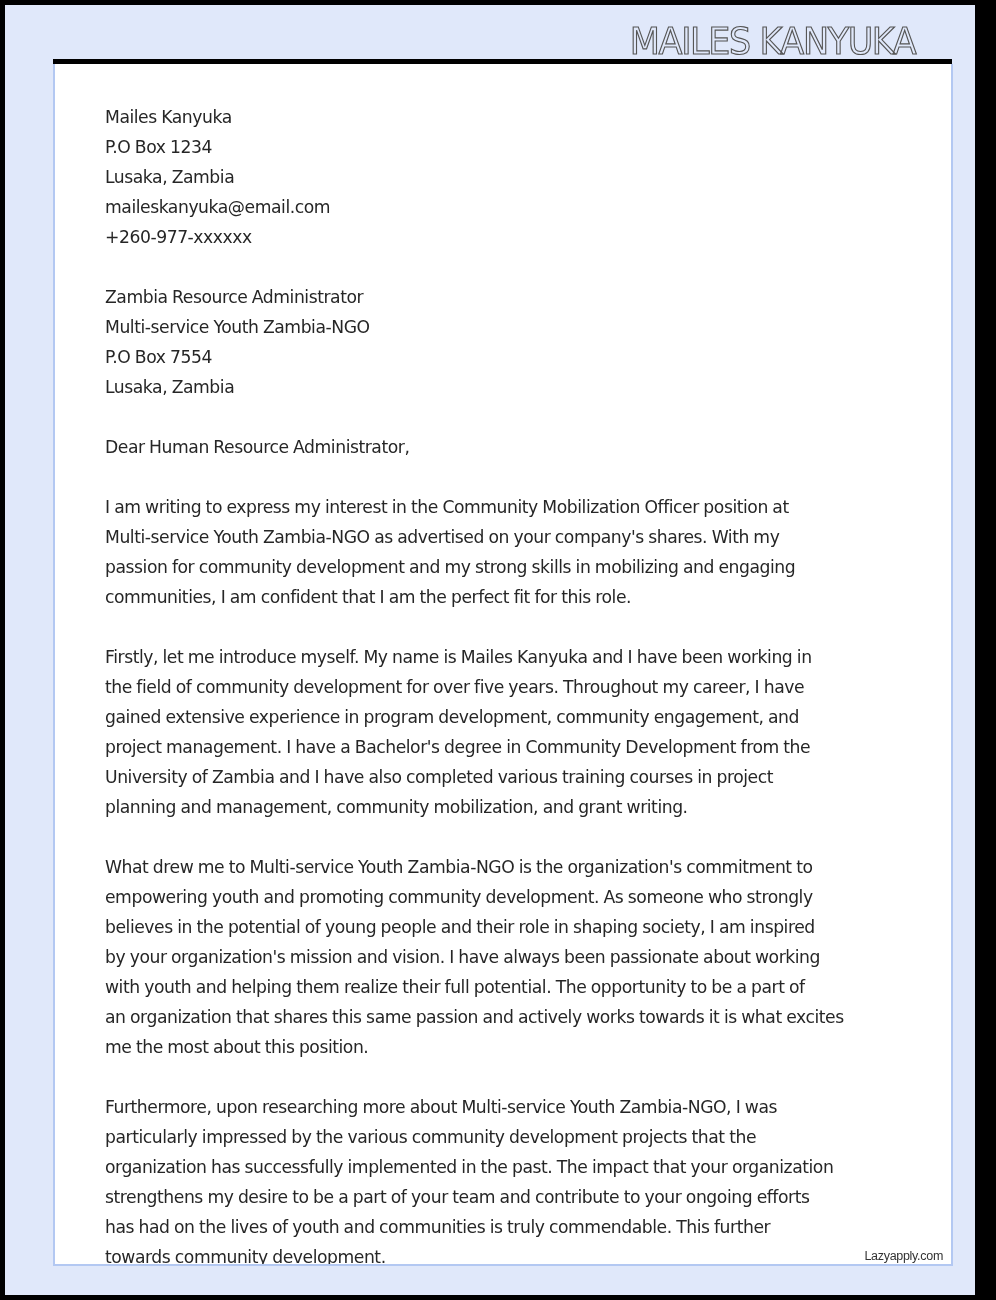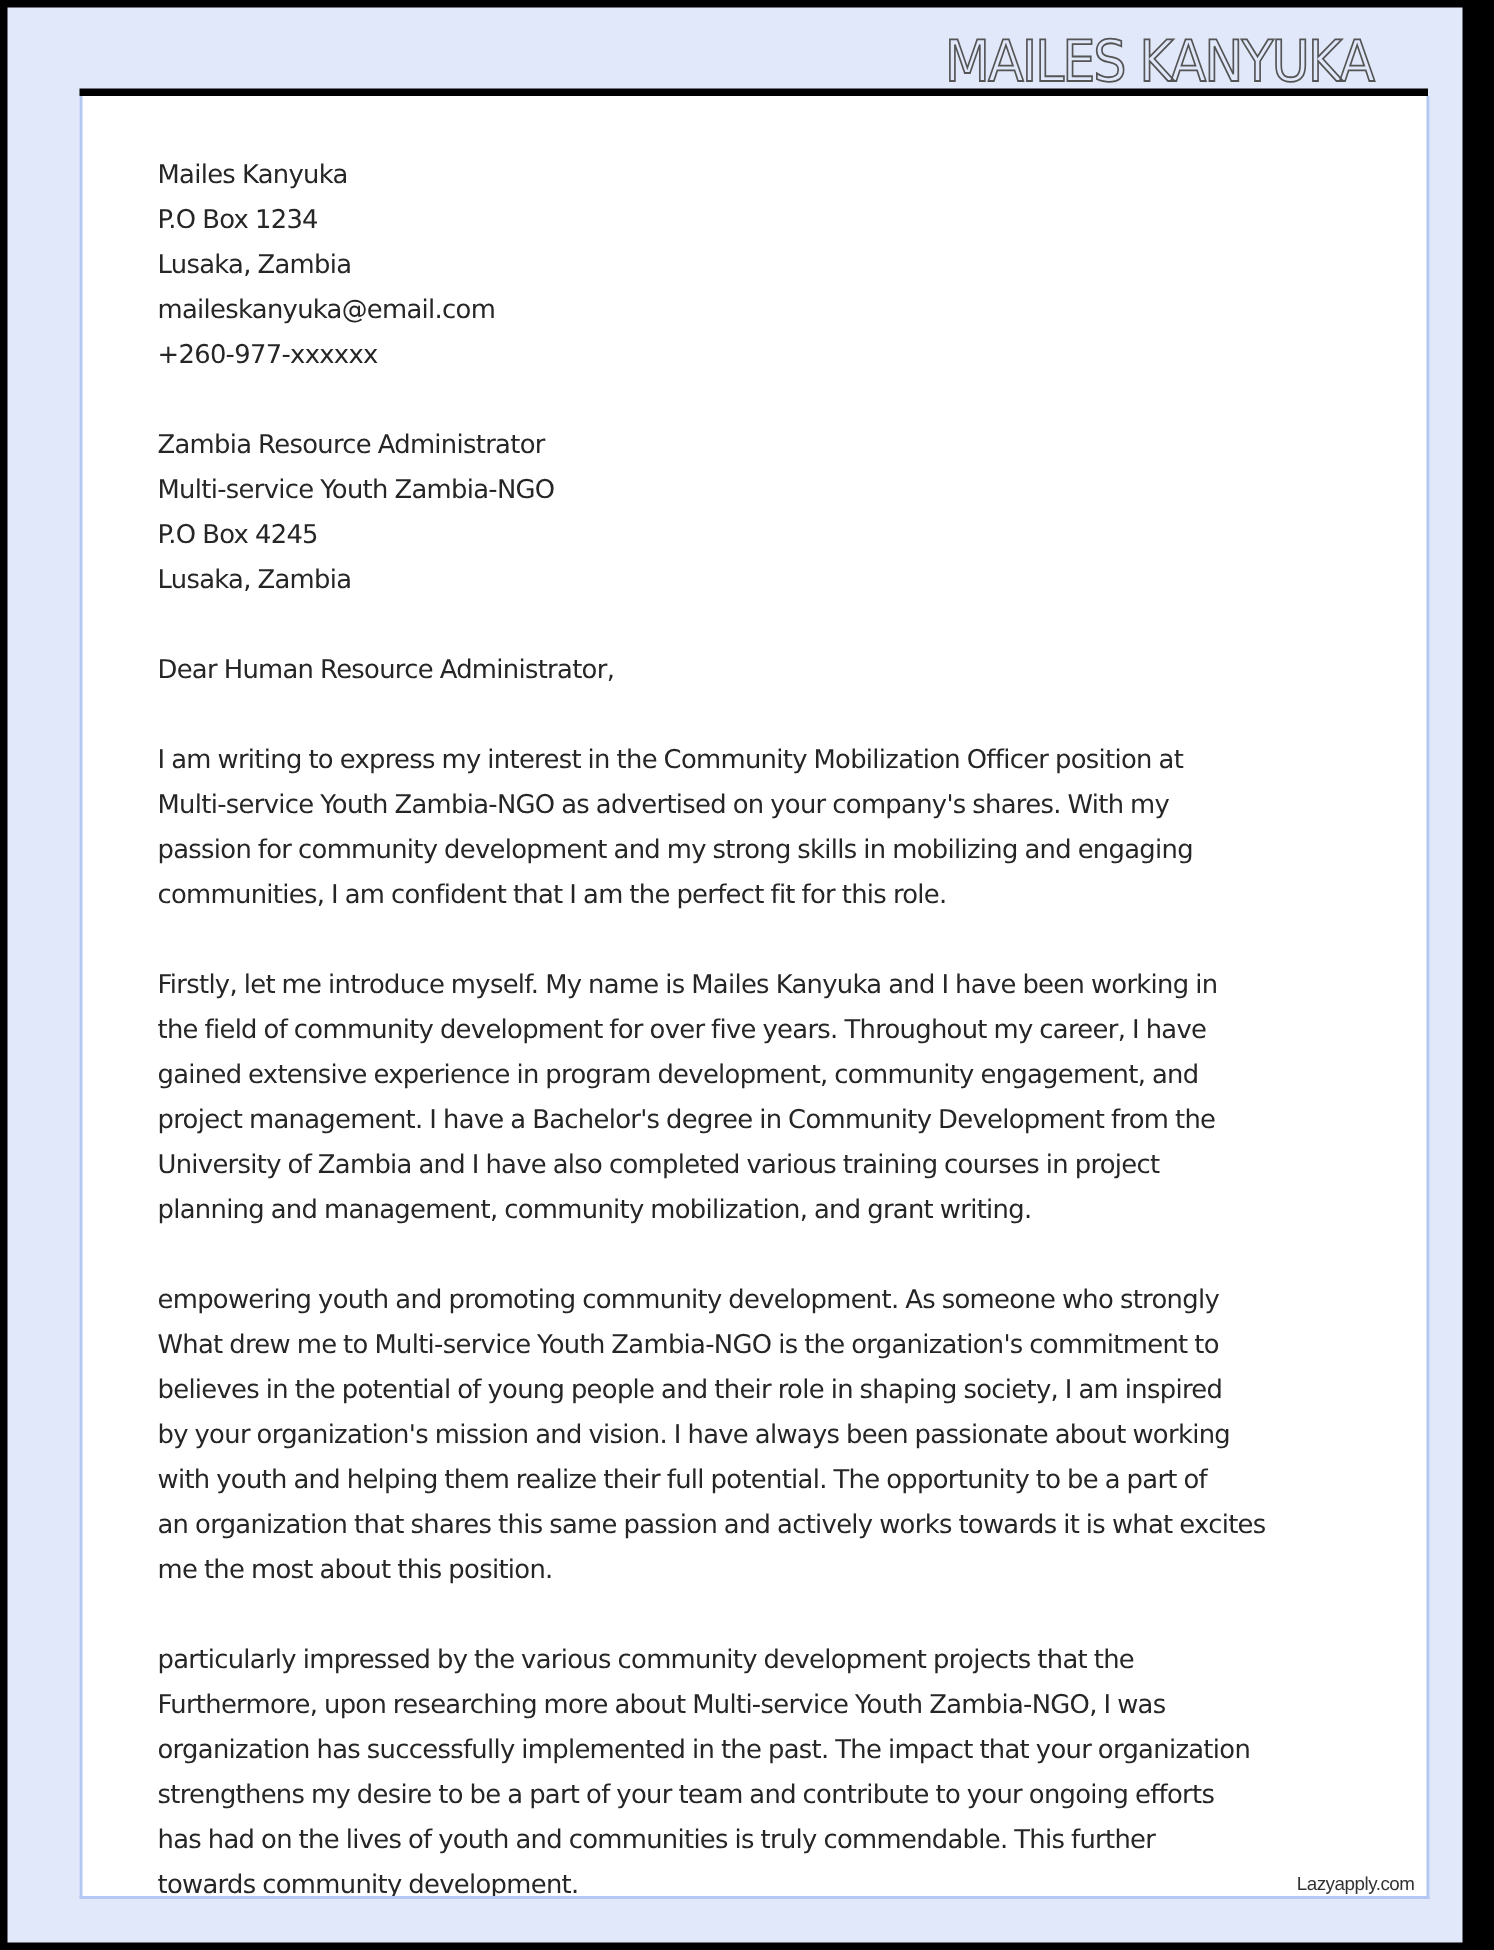--- a/index.html
+++ b/index.html
@@ -98,21 +98,21 @@
         <span class="line">Lusaka, Zambia</span>
         <span class="line">maileskanyuka@email.com</span>
         <span class="line">+260-977-xxxxxx</span>
       </div>
 
       <span class="gap"></span>
 
       <div>
         <span class="line">Zambia Resource Administrator</span>
         <span class="line">Multi-service Youth Zambia-NGO</span>
-        <span class="line">P.O Box 4245</span>
+        <span class="line">P.O Box 7554</span>
         <span class="line">Lusaka, Zambia</span>
       </div>
 
       <span class="gap"></span>
 
       <span class="line">Dear Human Resource Administrator,</span>
 
       <span class="gap"></span>
 
       <div>
@@ -129,34 +129,34 @@
         <span class="line">the field of community development for over five years. Throughout my career, I have</span>
         <span class="line">gained extensive experience in program development, community engagement, and</span>
         <span class="line">project management. I have a Bachelor's degree in Community Development from the</span>
         <span class="line">University of Zambia and I have also completed various training courses in project</span>
         <span class="line">planning and management, community mobilization, and grant writing.</span>
       </div>
 
       <span class="gap"></span>
 
       <div>
+        <span class="line">What drew me to Multi-service Youth Zambia-NGO is the organization's commitment to</span>
         <span class="line">empowering youth and promoting community development. As someone who strongly</span>
-        <span class="line">What drew me to Multi-service Youth Zambia-NGO is the organization's commitment to</span>
         <span class="line">believes in the potential of young people and their role in shaping society, I am inspired</span>
         <span class="line">by your organization's mission and vision. I have always been passionate about working</span>
         <span class="line">with youth and helping them realize their full potential. The opportunity to be a part of</span>
         <span class="line">an organization that shares this same passion and actively works towards it is what excites</span>
         <span class="line">me the most about this position.</span>
       </div>
 
       <span class="gap"></span>
 
       <div>
+        <span class="line">Furthermore, upon researching more about Multi-service Youth Zambia-NGO, I was</span>
         <span class="line">particularly impressed by the various community development projects that the</span>
-        <span class="line">Furthermore, upon researching more about Multi-service Youth Zambia-NGO, I was</span>
         <span class="line">organization has successfully implemented in the past. The impact that your organization</span>
         <span class="line">strengthens my desire to be a part of your team and contribute to your ongoing efforts</span>
         <span class="line">has had on the lives of youth and communities is truly commendable. This further</span>
         <span class="line">towards community development.</span>
       </div>
     </div>
 
     <div class="watermark">Lazyapply.com</div>
   </div>
 </div>

